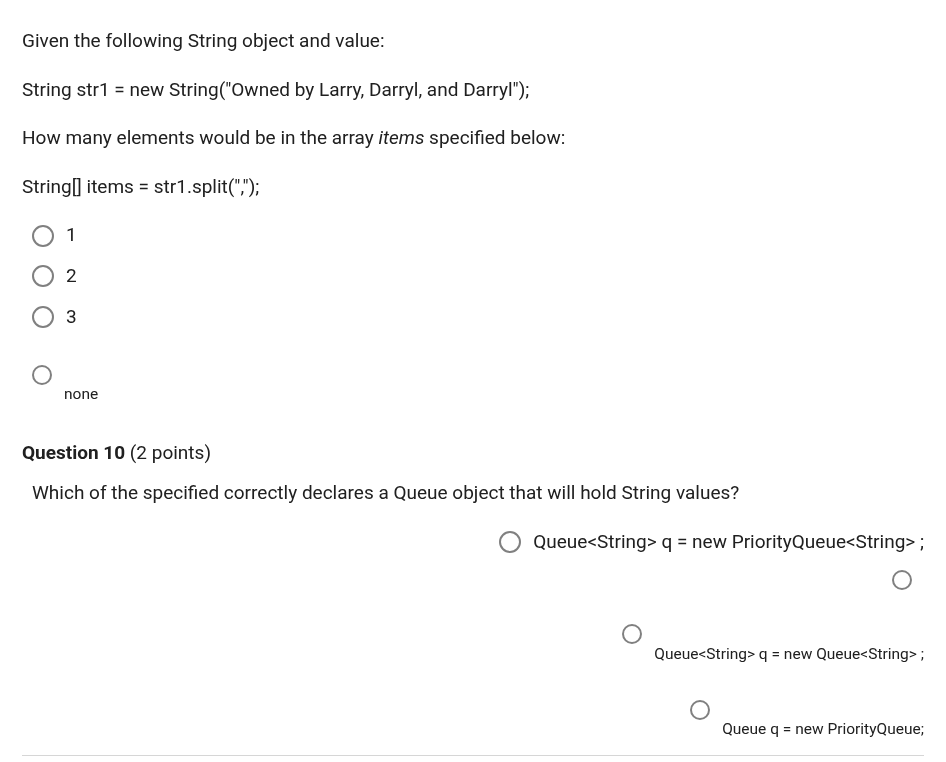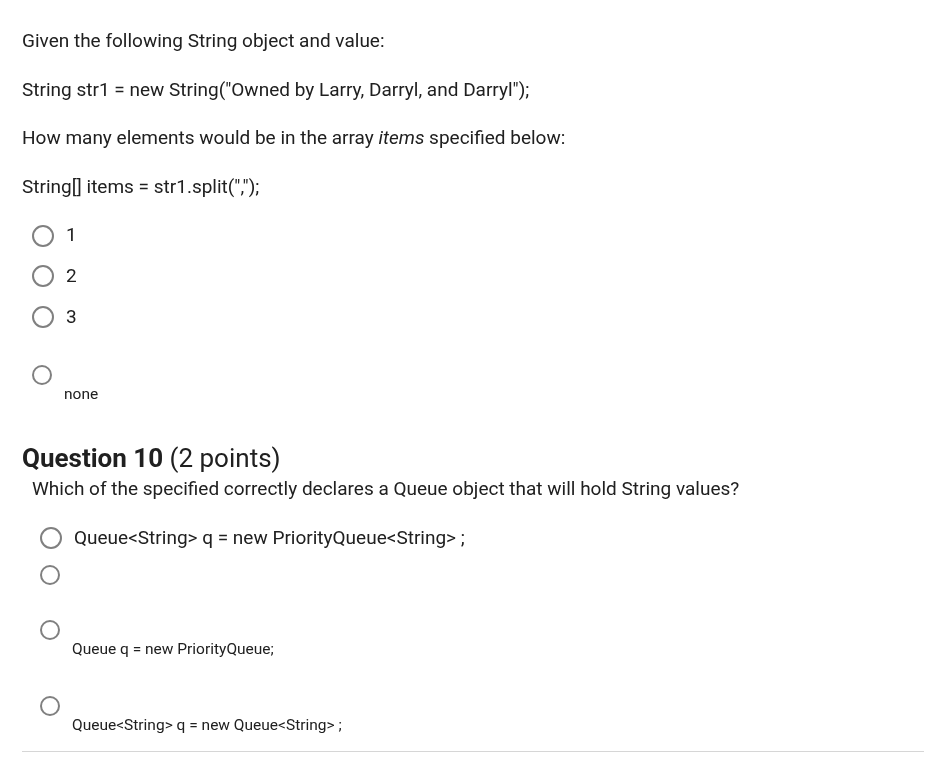--- a/index.html
+++ b/index.html
@@ -47,38 +47,40 @@
     height: 20px;
   }
   .option-label {
     font-size: 19px;
   }
   .option-label.small {
     font-size: 15.5px;
     margin-top: 40px;
   }
   .question-header {
-    font-size: 26px;
+    font-size: 19px;
+    margin-bottom: 14px;
   }
   .question-header .qnum {
     font-weight: 700;
   }
   .question-header .qpoints {
     font-weight: 400;
   }
   .q2stem {
     font-size: 19px;
     margin-bottom: 22px;
     padding-left: 10px;
   }
   .q2options {
     padding-left: 18px;
   }
   .q2options .option {
     margin-bottom: 14px;
+    justify-content: flex-end;
   }
   .bottom-line {
     border-bottom: 1px solid #d6d6d6;
     margin-top: 2px;
   }
 </style>
 </head>
 <body>
 
 <div class="stem">
@@ -119,21 +121,21 @@
 <div class="q2options">
   <div class="option">
     <span class="radio"></span>
     <span class="option-label">Queue&lt;String&gt; q = new PriorityQueue&lt;String&gt; ;</span>
   </div>
   <div class="option">
     <span class="radio small"></span>
   </div>
   <div class="option">
     <span class="radio small"></span>
-    <span class="option-label small">Queue q = new PriorityQueue;</span>
+    <span class="option-label small">Queue&lt;String&gt; q = new Queue&lt;String&gt; ;</span>
   </div>
   <div class="option">
     <span class="radio small"></span>
-    <span class="option-label small">Queue&lt;String&gt; q = new Queue&lt;String&gt; ;</span>
+    <span class="option-label small">Queue q = new PriorityQueue;</span>
   </div>
 </div>
 
 <div class="bottom-line"></div>
 
 </body></html>

